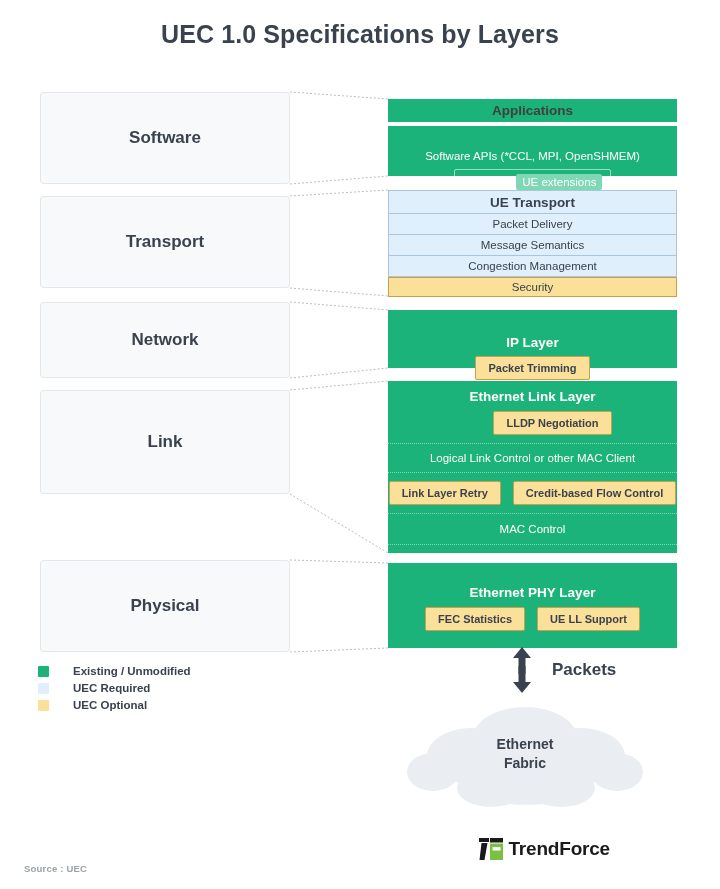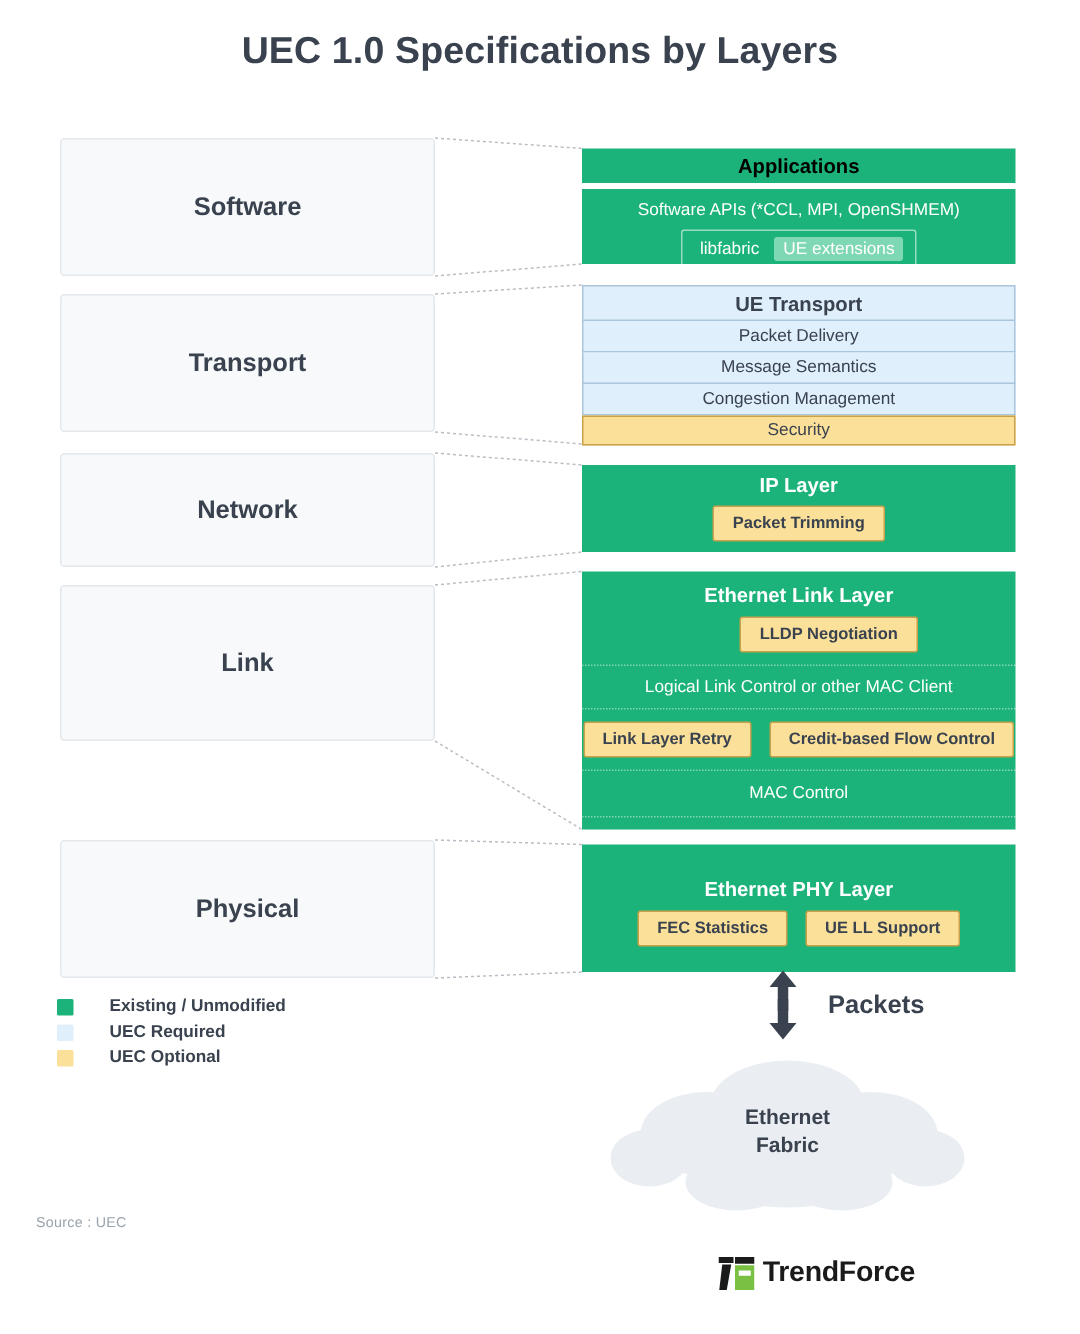--- a/index.html
+++ b/index.html
@@ -41,21 +41,21 @@
 
   
   .panel{position:absolute;left:388px;width:289px;box-sizing:border-box;}
 
   .bar{
     box-sizing:border-box;
     width:100%;
     display:flex;align-items:center;justify-content:center;
     text-align:center;
   }
-  .bar.green{background:#1cb37a;color:#000000;}
+  .bar.green{background:#1cb37a;color:#404040;}
   .bar.blue{background:#dfeffb;color:#39424e;border:1px solid #a9c6dd;border-top-width:1px;}
   .bar.yellow{background:#fbe09a;color:#39424e;border:1px solid #c9a14a;}
   .bar.head{font-weight:bold;font-size:13.5px;}
   .bar.sub{font-size:11.5px;}
 
   .green-block{
     background:#1cb37a;color:#fff;box-sizing:border-box;width:100%;
     position:relative;
   }
   .divider-row{
@@ -107,22 +107,22 @@
   .arrowsvg{position:absolute;left:500px;top:645px;}
   .cloudsvg{position:absolute;left:405px;top:700px;}
   .cloud-text{
     position:absolute;left:405px;top:735px;width:240px;
     text-align:center;font-size:14px;font-weight:600;color:#39424e;
     line-height:19px;
   }
 
   
   .source{
-    position:absolute;left:24px;top:810px;
-    font-size:9.5px;color:#9aa3ab;letter-spacing:.2px;
+    position:absolute;left:24px;top:863px;
+    font-size:9.5px;color:#9aa3ab;letter-spacing:.2px;font-weight:bold;
   }
   .brand{
     position:absolute;right:22px;top:838px;
     display:flex;align-items:flex-start;gap:6px;
   }
   .brand-text{
     font-size:19px;font-weight:bold;color:#1a1a1a;letter-spacing:-.2px;
   }
 </style>
 </head>
@@ -169,41 +169,41 @@
     <div class="layer-box" style="top:390px;height:104px;">
       <span>Link</span>
     </div>
 
     <div class="layer-box" style="top:560px;height:92px;">
       <span>Physical</span>
     </div>
 
     <div class="panel" style="top:99px;">
       <div class="bar green head" style="height:23px;">Applications</div>
-      <div class="green-block" style="margin-top:4px;height:50px;padding-top:4px;">
+      <div class="green-block" style="margin-top:4px;height:50px;padding-top:20px;">
         <div class="rowtext" style="height:20px;">Software APIs (*CCL, MPI, OpenSHMEM)</div>
         <div style="display:flex;justify-content:center;margin-top:3px;">
           <div class="api-inner">
             <span class="plain">libfabric</span>
             <span class="hl">UE extensions</span>
           </div>
         </div>
       </div>
     </div>
 
     <div class="panel" style="top:190px;">
       <div class="bar blue head" style="height:24px;">UE Transport</div>
       <div class="bar blue sub" style="height:21px;border-top:none;">Packet Delivery</div>
       <div class="bar blue sub" style="height:21px;border-top:none;">Message Semantics</div>
       <div class="bar blue sub" style="height:21px;border-top:none;">Congestion Management</div>
       <div class="bar yellow sub" style="height:20px;">Security</div>
     </div>
 
     <div class="panel" style="top:310px;">
-      <div class="green-block" style="height:58px;padding-top:3px;">
+      <div class="green-block" style="height:58px;padding-top:22px;">
         <div class="rowtext bold" style="height:20px;">IP Layer</div>
         <div class="pill-row" style="margin-top:4px;">
           <span class="pill">Packet Trimming</span>
         </div>
       </div>
     </div>
 
     <div class="panel" style="top:381px;">
       <div class="green-block" style="height:172px;">
         <div style="padding-top:6px;">

